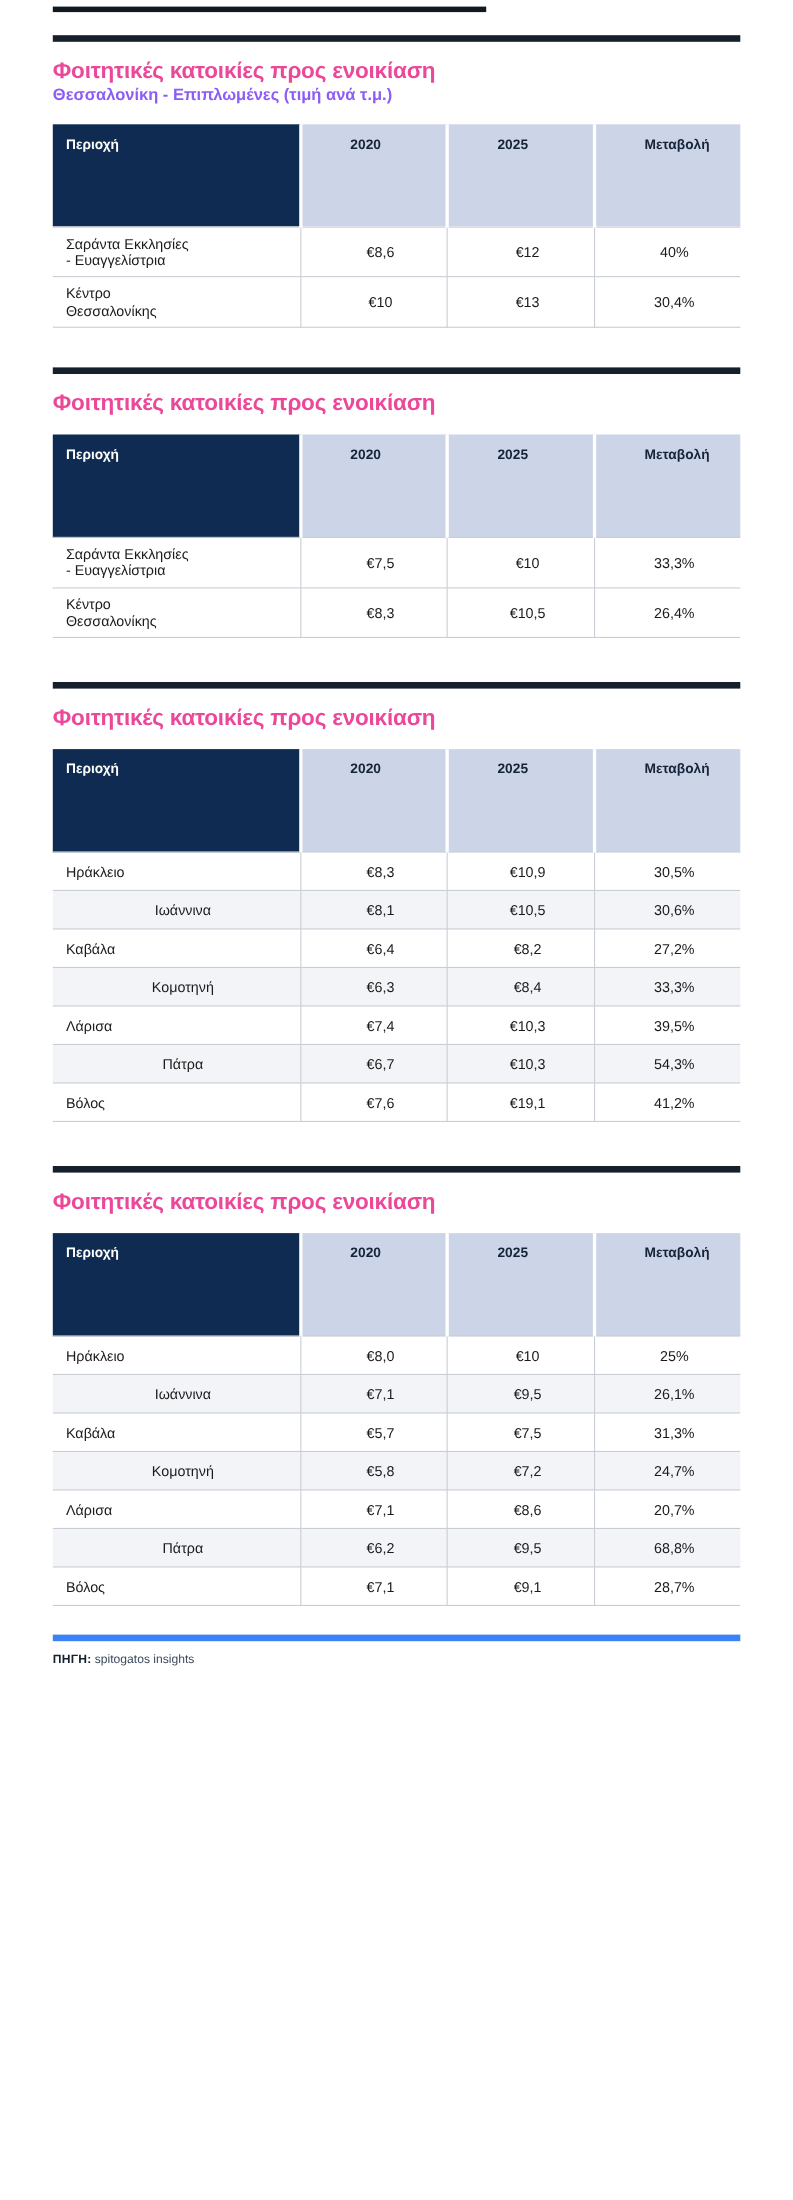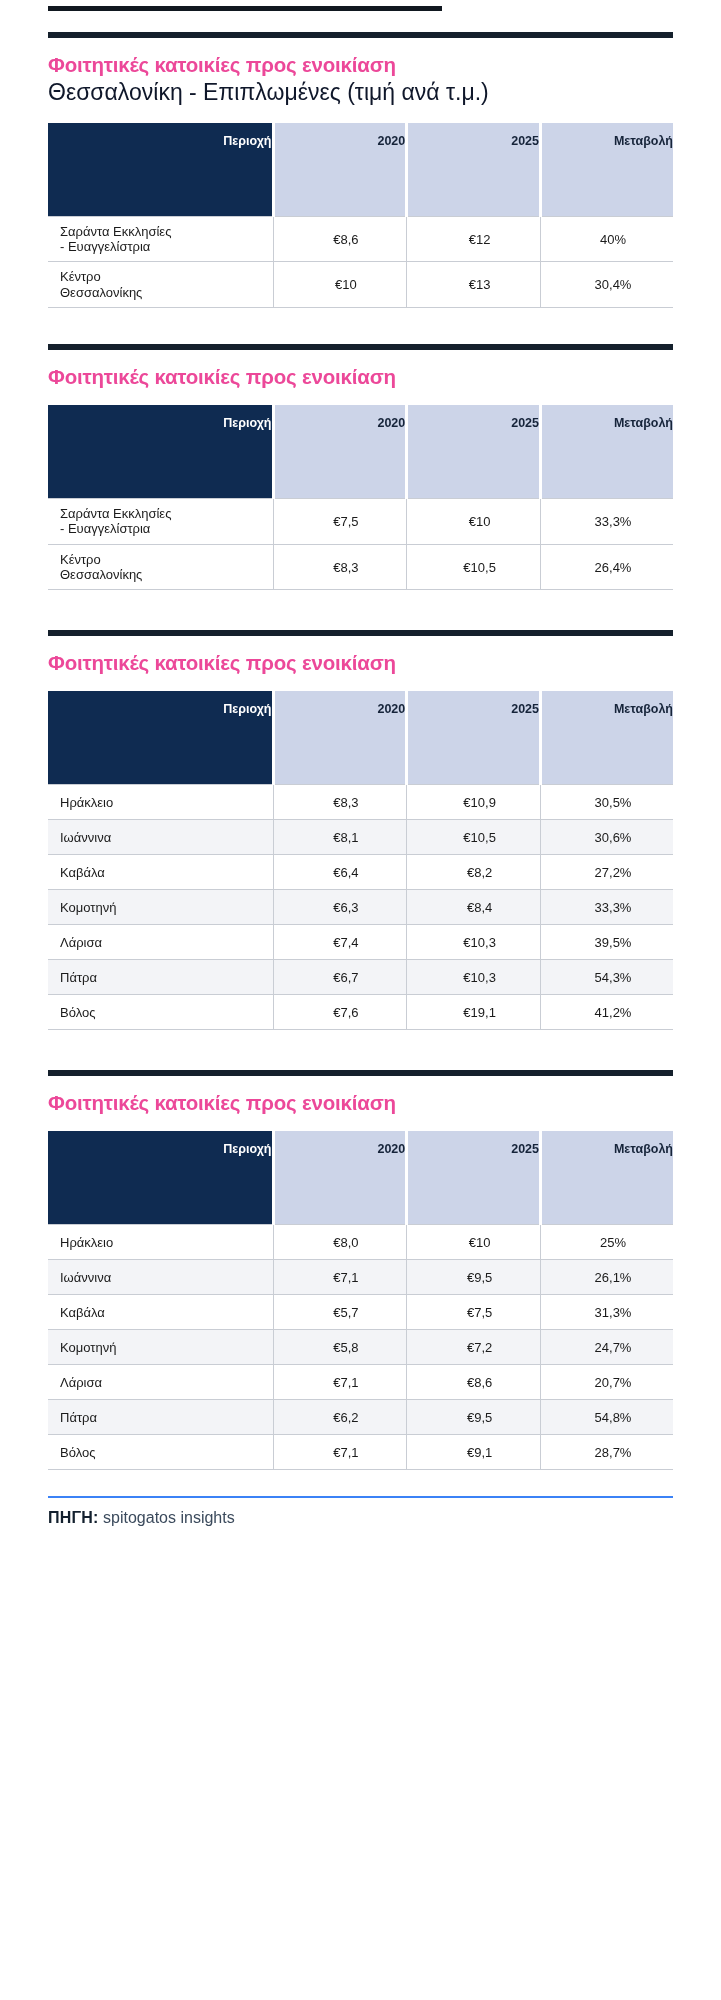--- a/index.html
+++ b/index.html
@@ -39,44 +39,44 @@
   }
   .block-title {
     font-size: 20.5px;
     font-weight: bold;
     line-height: 1.22;
     letter-spacing: -0.2px;
     color: #ec4899;
     margin: 0;
   }
   .block-subtitle {
-    font-size: 23px;
-    font-weight: normal;
+    font-size: 15px;
+    font-weight: bold;
     line-height: 1.25;
-    color: #0f172a;
+    color: #8b5cf6;
     margin: 1px 0 0 0;
   }
   table.rent-table {
     border-collapse: collapse;
     width: 100%;
     margin-top: 16px;
     table-layout: fixed;
   }
   table.rent-table col.c0 { width: 36%; }
   table.rent-table col.c1 { width: 21.4%; }
   table.rent-table col.c2 { width: 21.4%; }
   table.rent-table col.c3 { width: 21.2%; }
 
   table.rent-table thead th {
     height: 82px;
     vertical-align: top;
     padding: 11px 0 0 12px;
     font-size: 12.5px;
     font-weight: bold;
-    text-align: right;
+    text-align: left;
     color: #ffffff;
     background: #0f2b51;
     border-right: 3px solid #ffffff;
     border-bottom: 0;
   }
   table.rent-table thead th.hdr-light {
     background: #ccd4e8;
     color: #16243a;
     padding-left: 44px;
   }
@@ -97,32 +97,33 @@
   }
   table.rent-table tbody td.num {
     text-align: center;
     padding-left: 12px;
   }
   table.rent-table tbody td:last-child {
     border-right: 0;
   }
   table.rent-table tbody tr.alt td {
     background: #f3f4f7;
+    text-align: center;
   }
   .area-two-line {
     line-height: 1.18;
     display: block;
   }
   .spacer-md { height: 36px; }
   .spacer-lg { height: 40px; }
   .source-wrap {
     margin-top: 26px;
-    border-top: 2px solid #3b82f6;
+    border-top: 6px solid #3b82f6;
     padding-top: 11px;
-    font-size: 16px;
+    font-size: 11px;
     color: #3b4a5c;
   }
   .source-label {
     font-weight: bold;
     color: #13202e;
     letter-spacing: 0.2px;
   }
   .head-spacer { height: 32px; }
 </style>
 </head>
@@ -333,21 +334,21 @@
         <tr>
           <td>Λάρισα</td>
           <td class="num">€7,1</td>
           <td class="num">€8,6</td>
           <td class="num">20,7%</td>
         </tr>
         <tr class="alt">
           <td>Πάτρα</td>
           <td class="num">€6,2</td>
           <td class="num">€9,5</td>
-          <td class="num">54,8%</td>
+          <td class="num">68,8%</td>
         </tr>
         <tr>
           <td>Βόλος</td>
           <td class="num">€7,1</td>
           <td class="num">€9,1</td>
           <td class="num">28,7%</td>
         </tr>
       </tbody>
     </table>
   </div>

